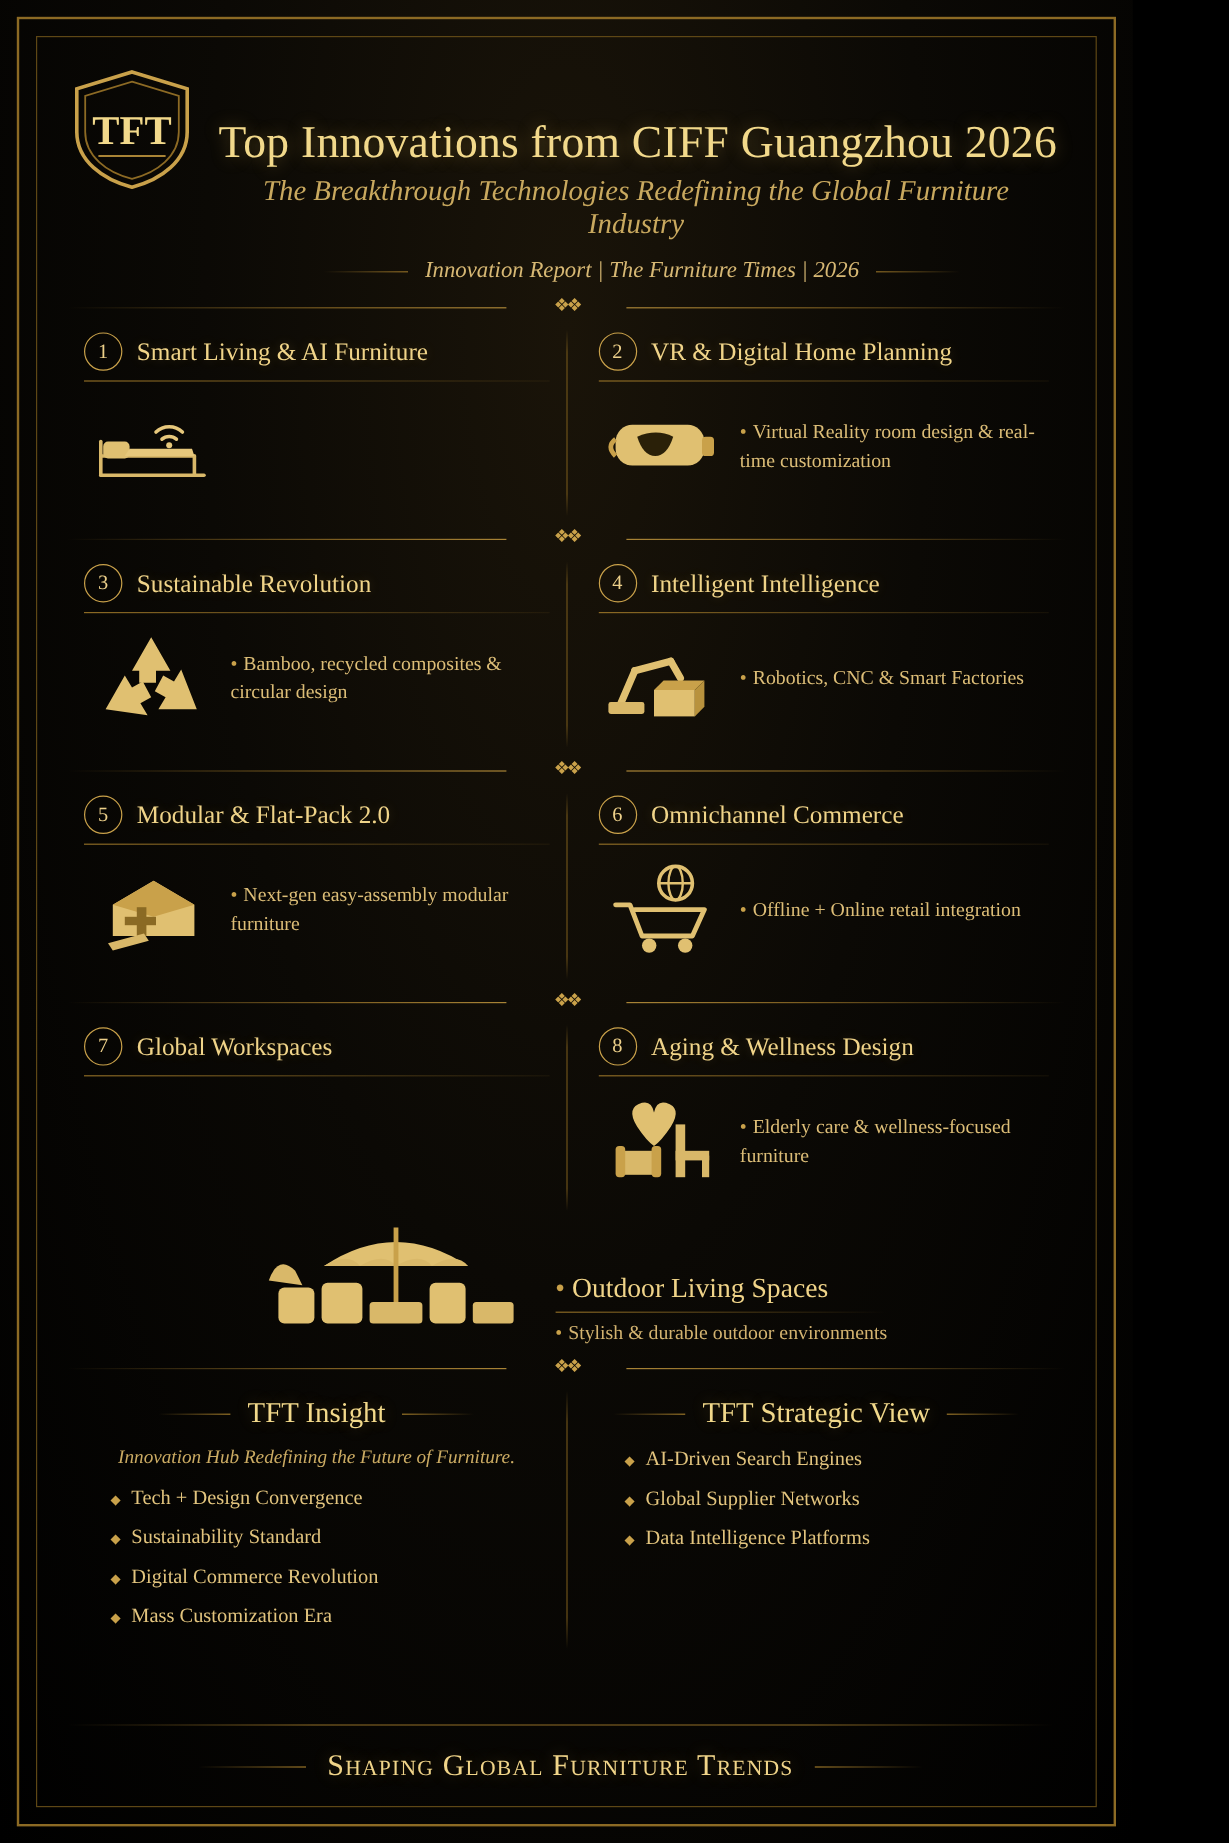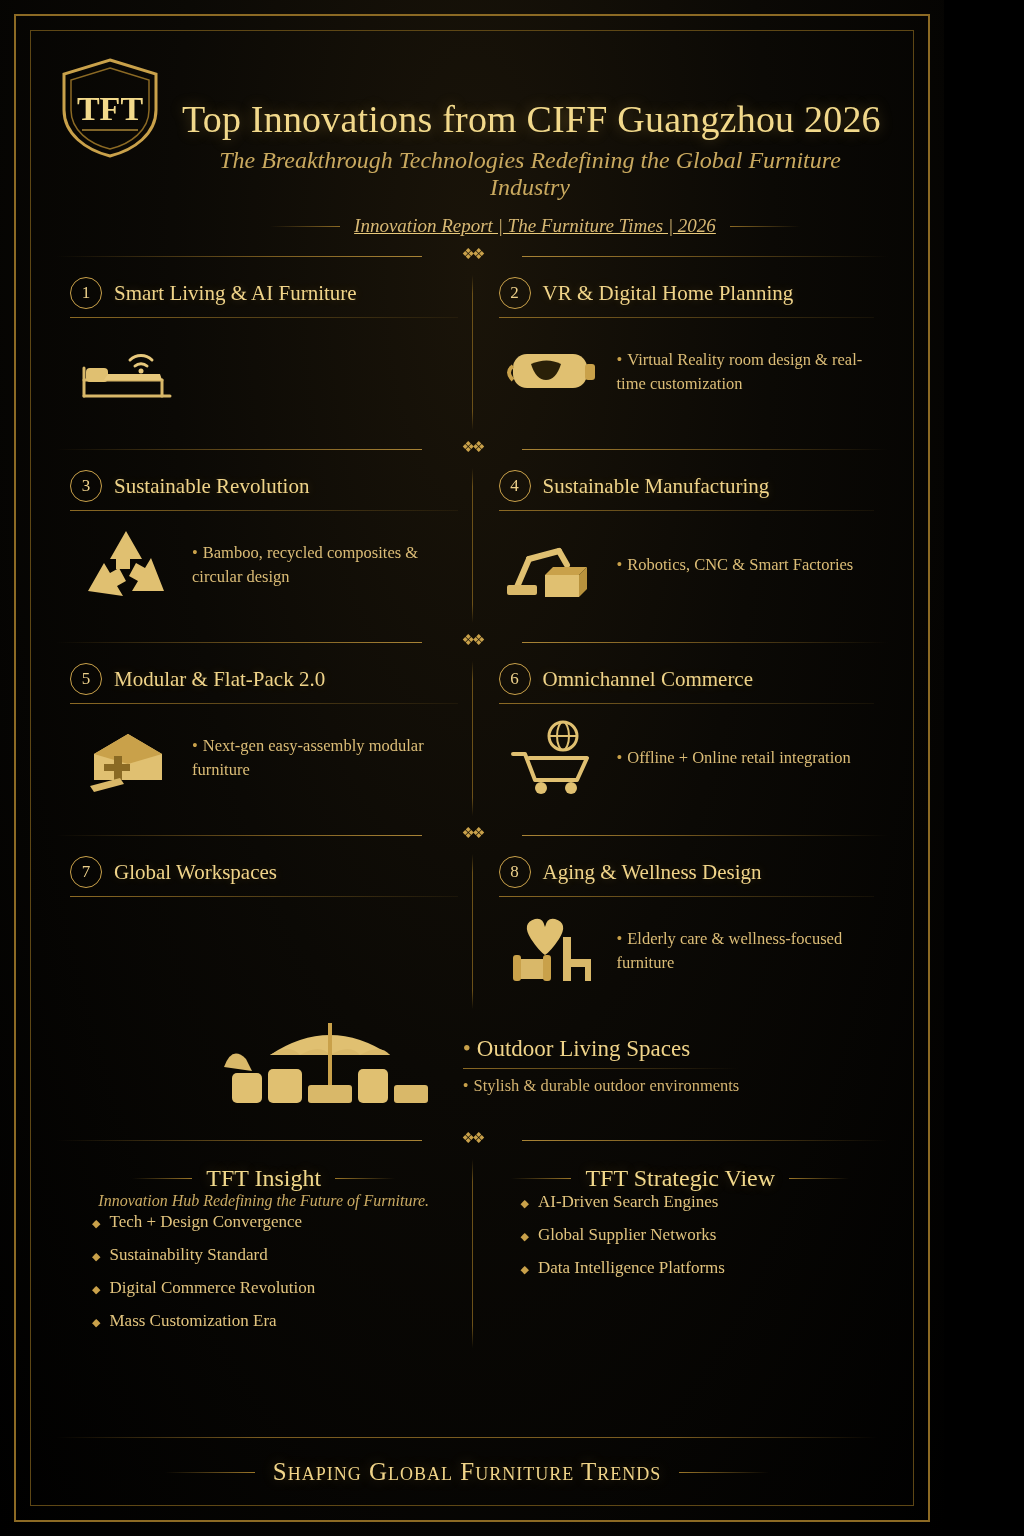--- a/index.html
+++ b/index.html
@@ -76,21 +76,20 @@
     text-align: center;
     margin: 6px 0 0 0;
     padding-right: 10px;
   }
   .rule-with-text {
     display: flex;
     align-items: center;
     justify-content: center;
     gap: 14px;
     margin-top: 14px;
-    text-decoration: underline;
   }
   .rule-with-text .line {
     height: 1px;
     background: linear-gradient(90deg, rgba(140,106,36,0) 0%, #8c6a24 100%);
     flex: 0 0 70px;
   }
   .rule-with-text .line.right {
     background: linear-gradient(90deg, #8c6a24 0%, rgba(140,106,36,0) 100%);
   }
   .meta {
@@ -184,21 +183,21 @@
   .bullet {
     font-size: 16.5px;
     color: #dcbd77;
     line-height: 1.45;
   }
   .bullet .dot { color: #c9a14a; margin-right: 5px; }
 
   
   .wide-row {
     display: flex;
-    align-items: center;
+    align-items: flex-end;
     justify-content: center;
     gap: 8px;
     margin-top: 2px;
   }
   .wide-icon { flex: 0 0 auto; width: 250px; display: flex; justify-content: center; }
   .wide-text { flex: 0 0 auto; }
   .wide-title {
     font-size: 23px;
     color: #f0d489;
     white-space: nowrap;
@@ -220,40 +219,41 @@
     display: grid;
     grid-template-columns: 1fr 1px 1fr;
     margin-top: 2px;
   }
   .panel { padding: 6px 18px 4px 18px; }
   .panel-head {
     display: flex;
     align-items: center;
     justify-content: center;
     gap: 14px;
+    margin-bottom: 14px;
   }
   .panel-head .line {
     flex: 0 0 60px; height: 1px;
     background: linear-gradient(90deg, rgba(140,106,36,0) 0%, #9b7628 100%);
   }
   .panel-head .line.right {
     background: linear-gradient(90deg, #9b7628 0%, rgba(140,106,36,0) 100%);
   }
   .panel-title {
     font-size: 24px;
     color: #f2d98b;
     white-space: nowrap;
     text-shadow: 0 0 12px rgba(226,183,85,0.25);
   }
   .panel-note {
     font-size: 16px;
     font-style: italic;
     color: #cbab63;
     text-align: center;
-    margin-bottom: 2px;
+    margin-bottom: 14px;
   }
   .panel-list { list-style: none; margin: 0; padding: 0 0 0 18px; }
   .panel-list li {
     font-size: 17px;
     color: #e2c47e;
     margin-bottom: 13px;
     display: flex;
     align-items: baseline;
     gap: 9px;
   }
@@ -402,21 +402,21 @@
             <div class="bullet">
               <span class="dot">•</span><span>Bamboo, recycled composites &amp; circular design</span>
             </div>
           </div>
         </div>
       </div>
       <div class="vline"></div>
       <div class="cell right">
         <div class="card-head">
           <span class="num">4</span>
-          <span class="card-title">Sustainable Manufacturing</span>
+          <span class="card-title">Intelligent Intelligence</span>
         </div>
         <div class="head-rule"></div>
         <div class="card-body right-icon">
           <div class="icon-box">
             <svg width="104" height="80" viewBox="0 0 104 80">
               <g stroke="#e0c071" stroke-width="6" fill="none" stroke-linecap="round">
                 <path d="M16 62 L28 34"></path>
                 <path d="M28 34 L58 26"></path>
                 <path d="M58 26 L66 40"></path>
               </g>

